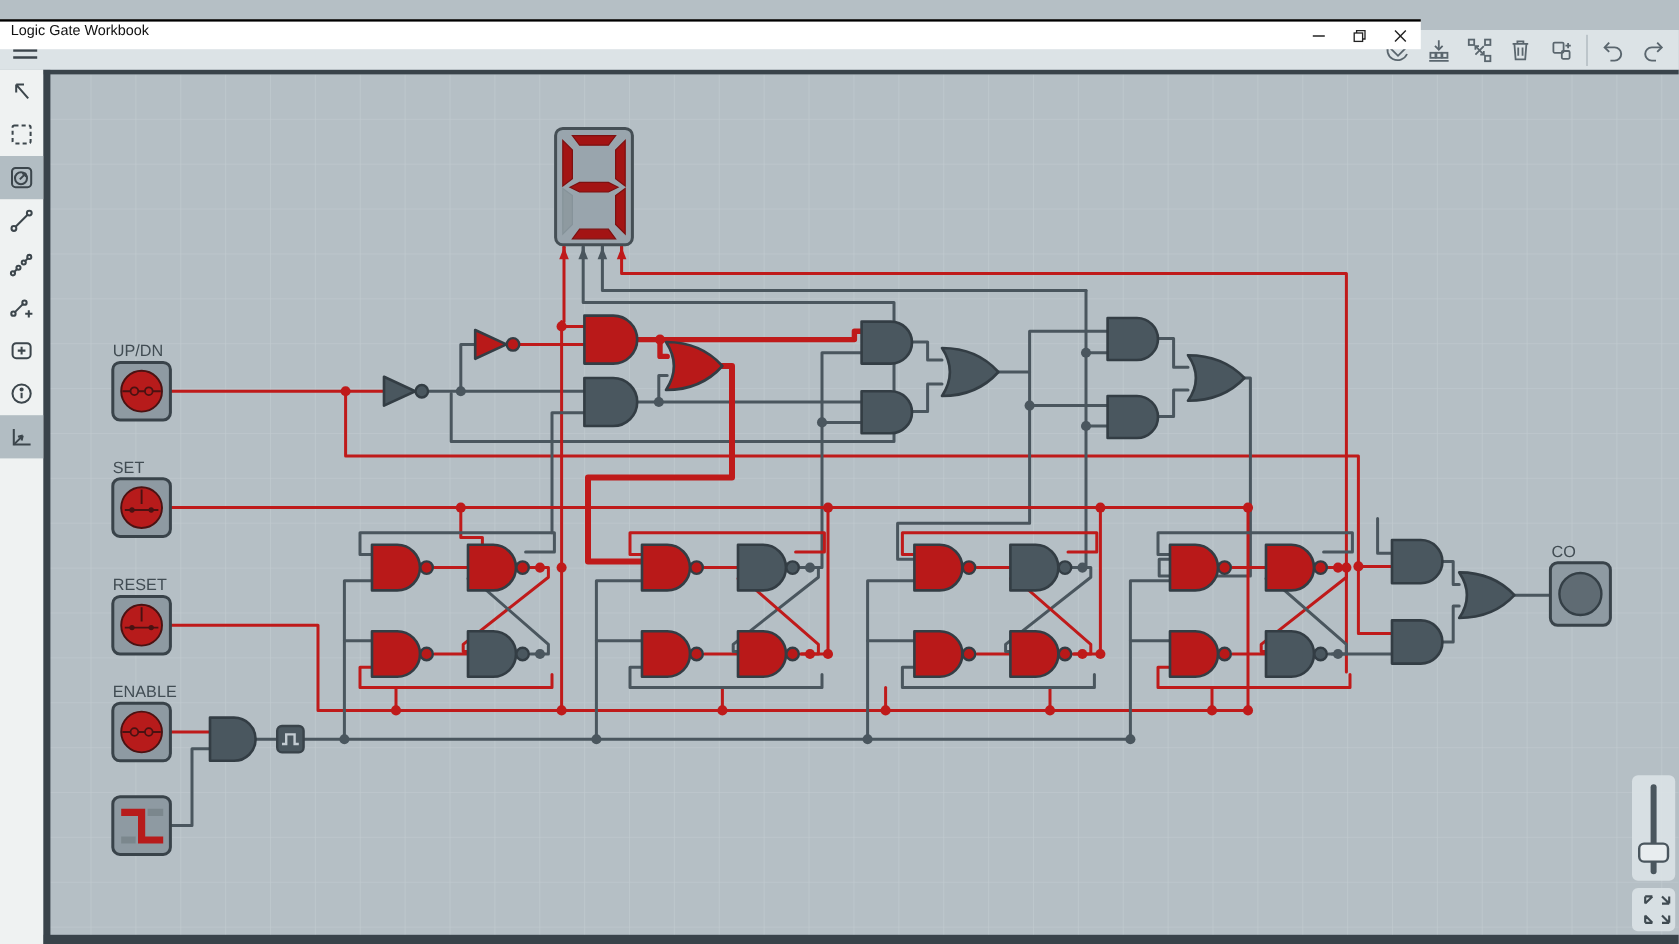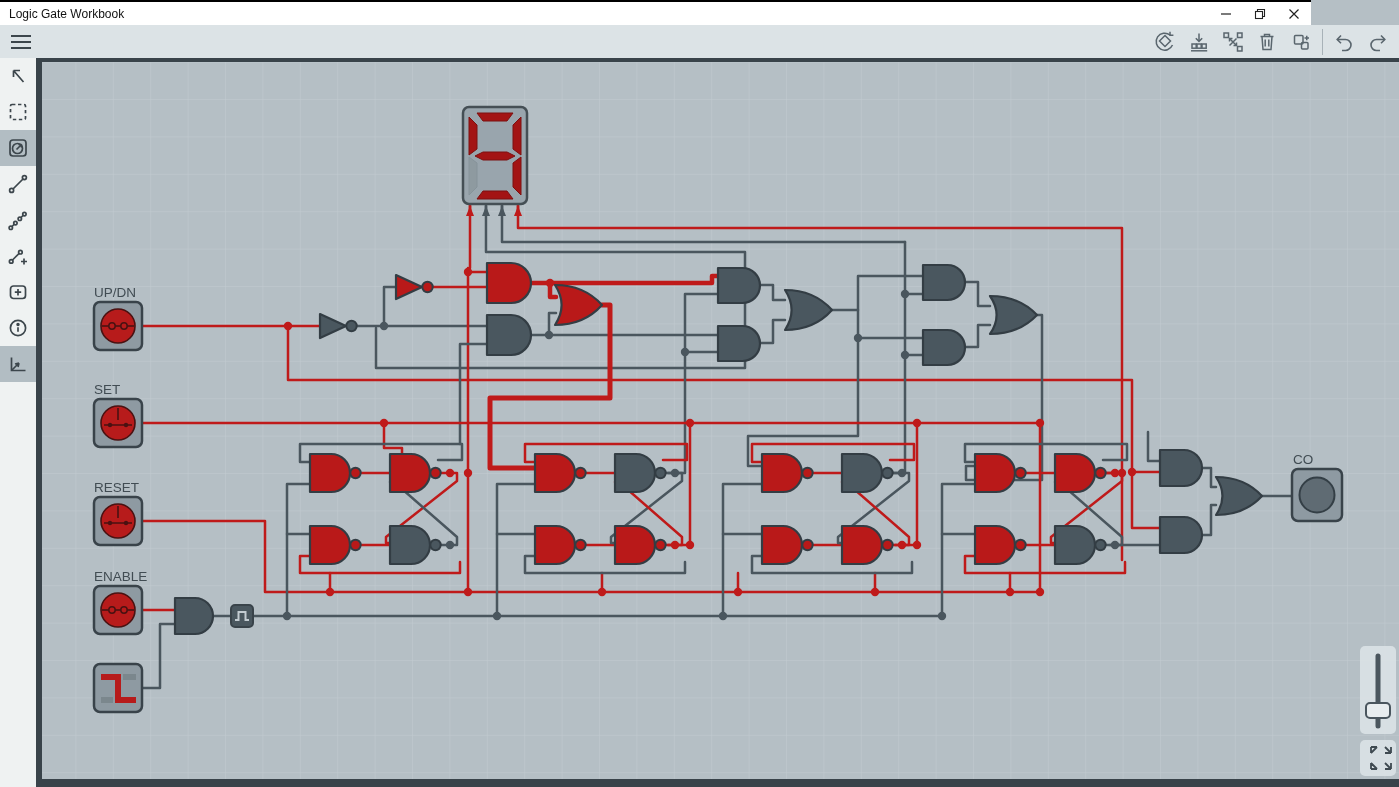--- a/index.html
+++ b/index.html
@@ -1,18 +1,18 @@
 <!DOCTYPE html>
 <html><head>
 <meta charset="utf-8">
 <style>
   html,body{margin:0;padding:0;width:1399px;height:787px;overflow:hidden;
     font-family:"Liberation Sans",sans-serif;background:#b5bfc5;}
-  #titlebar{position:absolute;left:0;top:0;width:1311px;height:25px;background:#ffffff;
-    border-top:2px solid #000;box-sizing:border-box;display:flex;align-items:center;z-index:30;}
+  #titlebar{position:absolute;left:0;top:16px;width:1184px;height:25px;background:#ffffff;
+    border-top:2px solid #000;box-sizing:border-box;display:flex;align-items:flex-start;z-index:30;}
   #titlebar .title{font-size:12px;color:#111;margin-left:9px;flex:1 1 auto;}
   .winbtn{width:34px;height:23px;display:flex;align-items:center;justify-content:center;cursor:default;}
   .winbtn svg{display:block;}
   #menubar{position:absolute;left:0;top:25px;width:1399px;height:33px;background:#dce3e6;z-index:25;
     display:flex;align-items:center;}
   #hamburger{margin-left:6px;width:30px;height:26px;display:flex;align-items:center;justify-content:center;}
   #toolbar-right{position:absolute;right:4px;top:0;height:33px;display:flex;align-items:center;}
   .tbtn{width:34px;height:30px;display:flex;align-items:center;justify-content:center;}
   .tsep{width:1px;height:26px;background:#a8b2b8;margin:0 4px;}
   #sidebar{position:absolute;left:0;top:58px;width:36px;height:729px;background:#eff2f2;z-index:20;}

